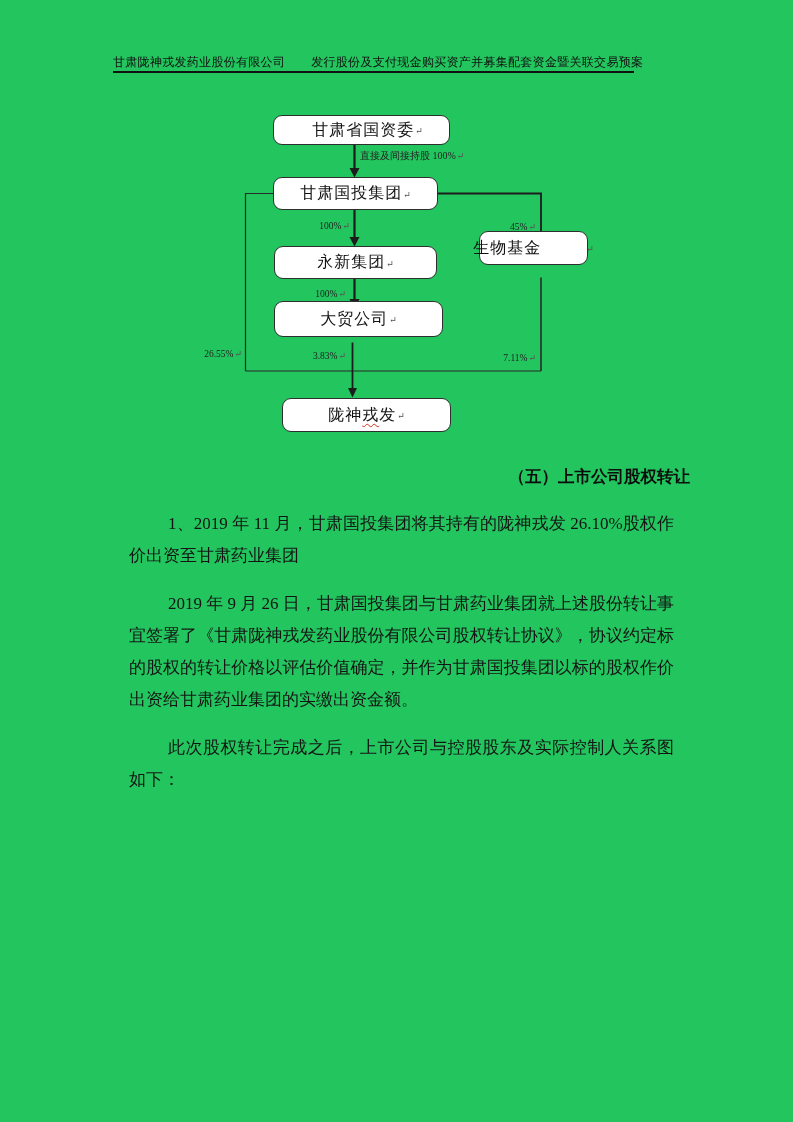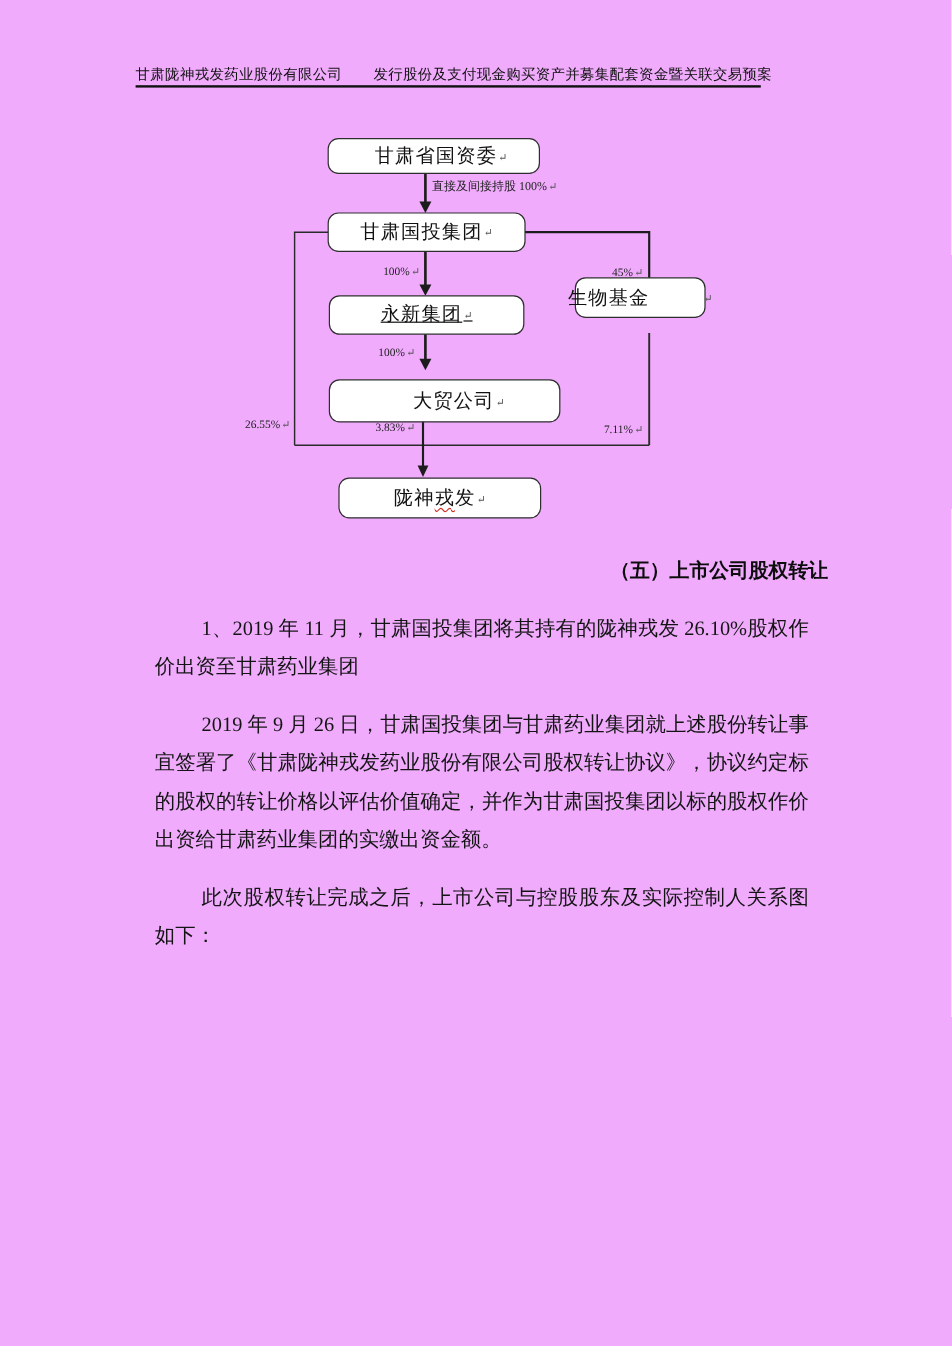--- a/index.html
+++ b/index.html
@@ -1,19 +1,19 @@
 <!DOCTYPE html>
 <html><head>
 <meta charset="utf-8">
 <style>
   html,body{margin:0;padding:0;background:#ffffff;}
   .page{
     position:relative;
     width:793px;height:1122px;
-    background:#f0abfc;
+    background:#22c55e;
     font-family:"Liberation Serif","DejaVu Serif",serif;
     color:#1a1a1a;
     overflow:hidden;
   }
   
   .doc-header{
     position:absolute;left:113px;top:54px;width:521px;
     font-size:12px;letter-spacing:0.3px;color:#111;
     white-space:nowrap;
   }
@@ -103,29 +103,29 @@
     </svg>
 
     <div class="node" style="left:273px;top:115px;width:163px;height:28px;padding-left:12px;">
       <span>甘肃省国资委</span>
         <span class="ret">↵</span>
     </div>
     <div class="node" style="left:273px;top:177px;width:163px;height:31px;">
       <span>甘肃国投集团</span>
         <span class="ret">↵</span>
     </div>
-    <div class="node" style="left:274px;top:246px;width:161px;height:31px;text-decoration:underline;">
+    <div class="node" style="left:274px;top:246px;width:161px;height:31px;">
       <span>永新集团</span>
         <span class="ret">↵</span>
     </div>
     <div class="node" style="left:479px;top:231px;width:107px;height:32px;gap:44px;">
       <span>生物基金</span>
         <span class="ret">↵</span>
     </div>
-    <div class="node" style="left:274px;top:316px;width:167px;height:34px;padding-left:24px;">
+    <div class="node" style="left:274px;top:301px;width:167px;height:34px;">
       <span>大贸公司</span>
         <span class="ret">↵</span>
     </div>
     <div class="node" style="left:282px;top:398px;width:167px;height:32px;">
       <span>陇神</span>
         <span class="spell-err">戎</span>
         <span>发</span>
         <span class="ret">↵</span>
     </div>
 

